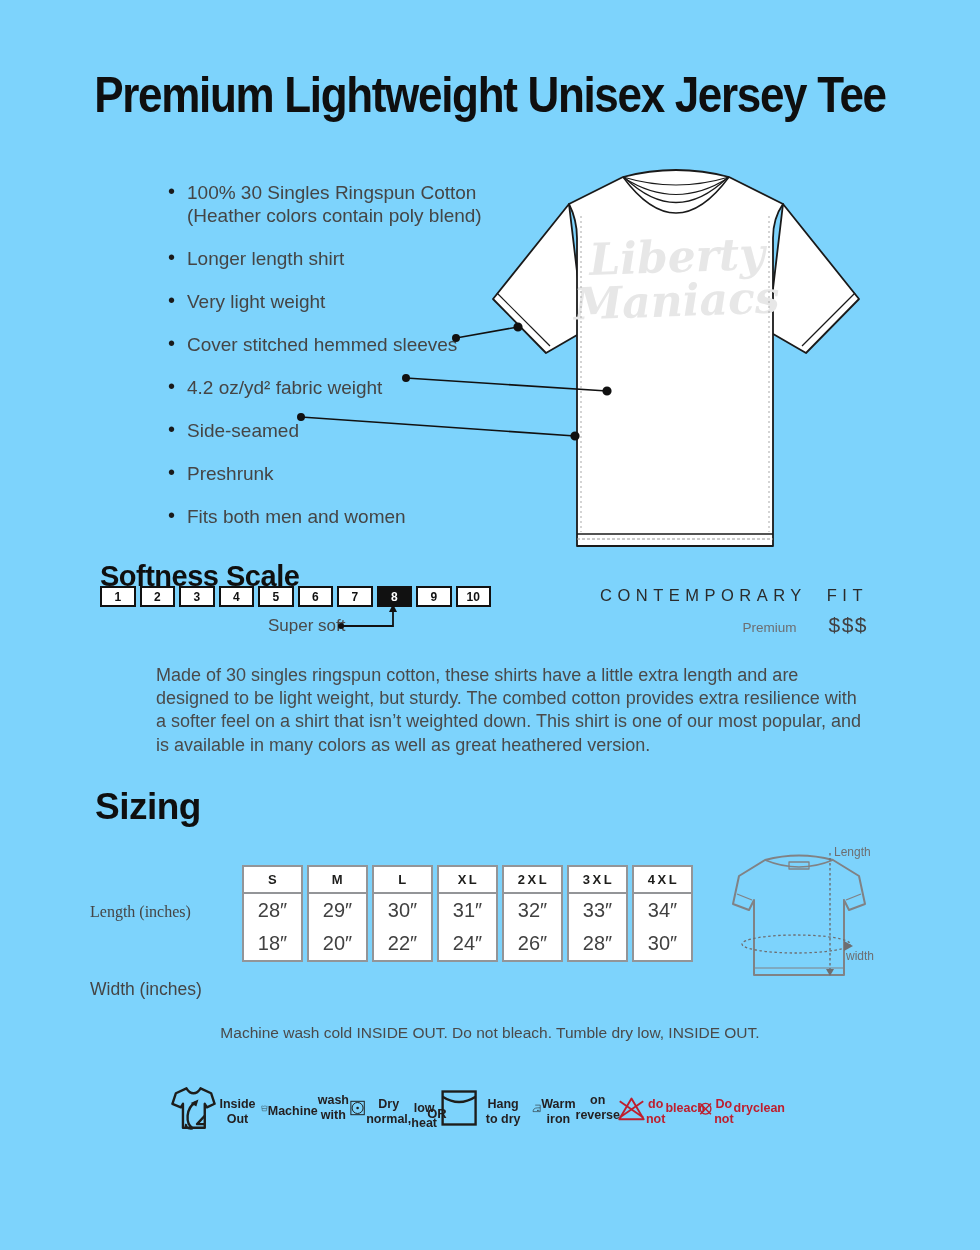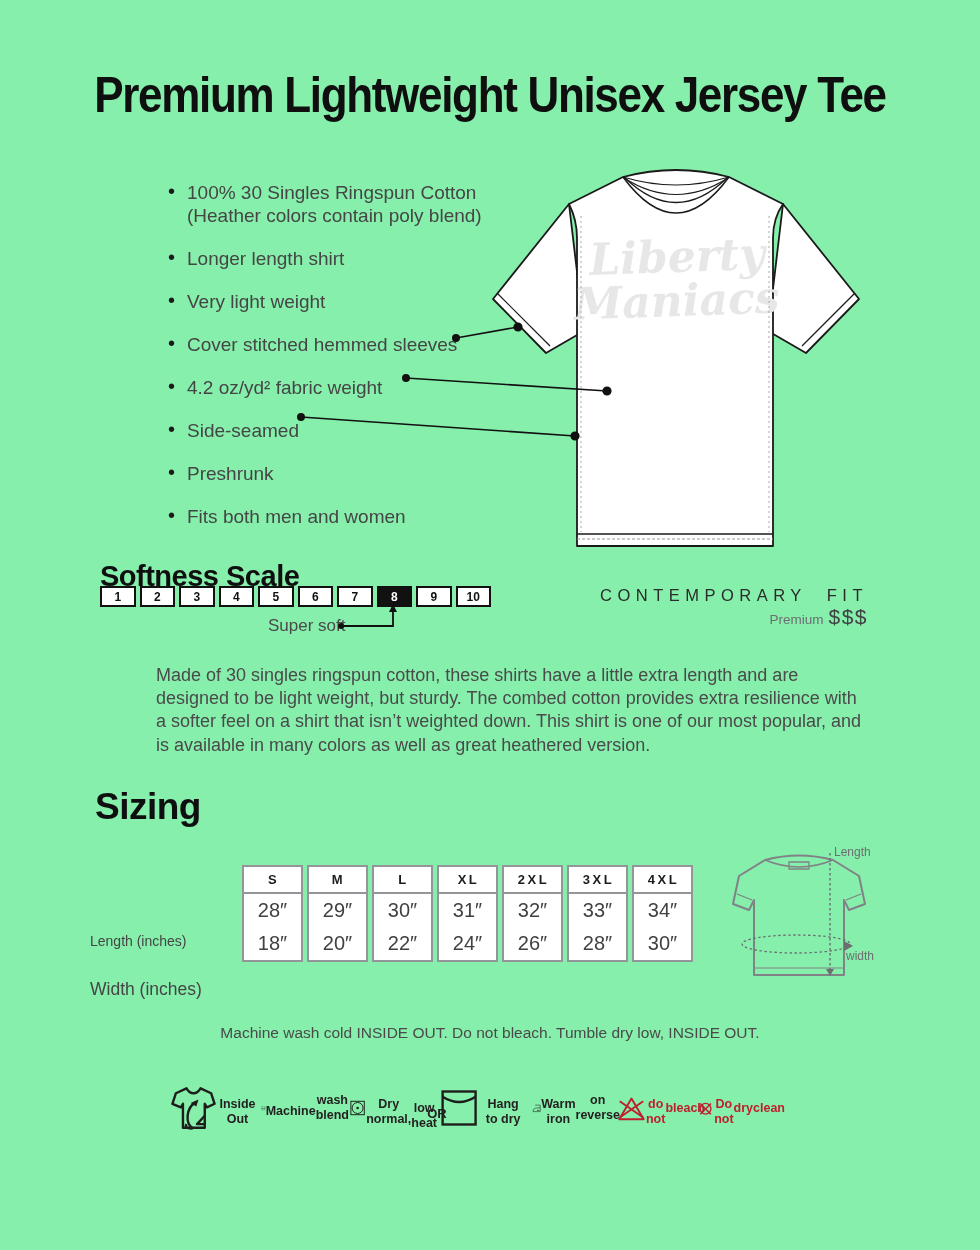--- a/index.html
+++ b/index.html
@@ -1,17 +1,17 @@
 <!DOCTYPE html>
 <html><head>
 <meta charset="utf-8">
 <style>
   * { margin:0; padding:0; box-sizing:border-box; }
   body { background:#fff; font-family:"Liberation Sans", sans-serif; }
-  .page { position:relative; width:980px; height:1250px; margin:0 auto; background:#86efac; overflow:hidden; color:#1d1d1b; }
+  .page { position:relative; width:980px; height:1250px; margin:0 auto; background:#7dd3fc; overflow:hidden; color:#1d1d1b; }
   .abs { position:absolute; }
 
   
   #page-title { top:66px; left:0; right:0; text-align:center; font-size:50px; font-weight:800;
     letter-spacing:-1.5px; color:#0f0f0f; transform:scaleX(0.88); }
 
   
   #feature-list { top:181px; left:168px; width:322px; list-style:none; }
   #feature-list li { position:relative; padding-left:19px; margin-bottom:20px;
     font-size:19px; line-height:23px; color:#454545; }
@@ -27,30 +27,30 @@
   #softness-heading { left:100px; top:560px; font-size:29px; font-weight:800; letter-spacing:-0.5px; color:#0f0f0f; }
   #softness-scale { left:100px; top:586px; display:flex; gap:4px; }
   .sbox { width:35.5px; height:21px; border:2px solid #111; font-size:12px; font-weight:700;
     display:flex; align-items:center; justify-content:center; color:#111; background:#fff; }
   .sbox.active { background:#111; color:#fff; }
   #super-soft { left:268px; top:616px; font-size:17px; color:#4a4a4a; }
 
   
   #fit-block { right:112px; top:586px; text-align:right; }
   #fit-name { font-size:16.5px; letter-spacing:5.5px; color:#2b2b2b; white-space:pre; }
-  #fit-row { margin-top:0; display:flex; justify-content:flex-end; align-items:baseline; gap:5px; }
+  #fit-row { margin-top:8px; display:flex; justify-content:flex-end; align-items:baseline; gap:32px; }
   #fit-tier { font-size:13.5px; color:#6d6e71; }
   #fit-price { font-size:21px; letter-spacing:1.5px; color:#414042; }
 
   
   #description { left:156px; top:664px; width:712px; font-size:18px; line-height:23.2px; color:#4a4a4a; }
 
   
   #sizing-heading { left:95px; top:786px; font-size:37px; font-weight:800; letter-spacing:-0.5px; color:#0f0f0f; }
-  #row-label-length { left:90px; top:933px; font-size:14px; color:#454545; }
+  #row-label-length { left:90px; top:903px; font-size:16px; color:#454545;font-family:Liberation Serif, serif; }
   #row-label-width  { left:90px; top:979px; font-size:17.5px; color:#454545; }
   #size-table { left:242px; top:865px; display:flex; gap:4px; }
   .szcol { width:61px; border:2px solid #939598; background:#fff; }
   .szhead { height:27px; border-bottom:2px solid #939598; display:flex; align-items:center; justify-content:center;
     font-size:13px; font-weight:700; letter-spacing:2.5px; color:#1d1d1b; padding-left:2px; }
   .szval { height:33px; display:flex; align-items:center; justify-content:center; font-size:20px; color:#414141; }
   .szval:first-of-type { margin-top:3px; }
 
   
   #diagram-length-label { left:834px; top:845px; font-size:12px; color:#6d6e71; }
@@ -230,21 +230,21 @@
 
   <div class="abs care-block" id="care-wash">
     <svg width="64" height="64" viewBox="0 0 64 64">
       <g stroke="#1d1d1b" stroke-width="3.6" fill="none" stroke-linejoin="round">
         <path d="M4,16 Q10,10 16,14 Q23,19 31,14 Q38,9 45,14 Q52,19 60,14"></path>
         <path d="M6,18 L13,59 L51,59 L58,18"></path>
       </g>
       <text x="32" y="45" text-anchor="middle" font-family="Liberation Sans, sans-serif" font-weight="bold" font-size="15" fill="#1d1d1b">COLD</text>
     </svg>
     <div class="care-label">Machine</div>
-    <div class="care-label" style="margin-top:0">wash blend</div>
+    <div class="care-label" style="margin-top:0">wash with</div>
   </div>
 
   <div class="abs care-block" id="care-dry">
     <svg width="64" height="64" viewBox="0 0 64 64">
       <g stroke="#1d1d1b" stroke-width="3.6" fill="none">
         <rect x="7" y="7" width="50" height="50"></rect>
         <circle cx="32" cy="32" r="20.5"></circle>
       </g>
       <circle cx="32" cy="32" r="4.8" fill="#1d1d1b"></circle>
     </svg>

